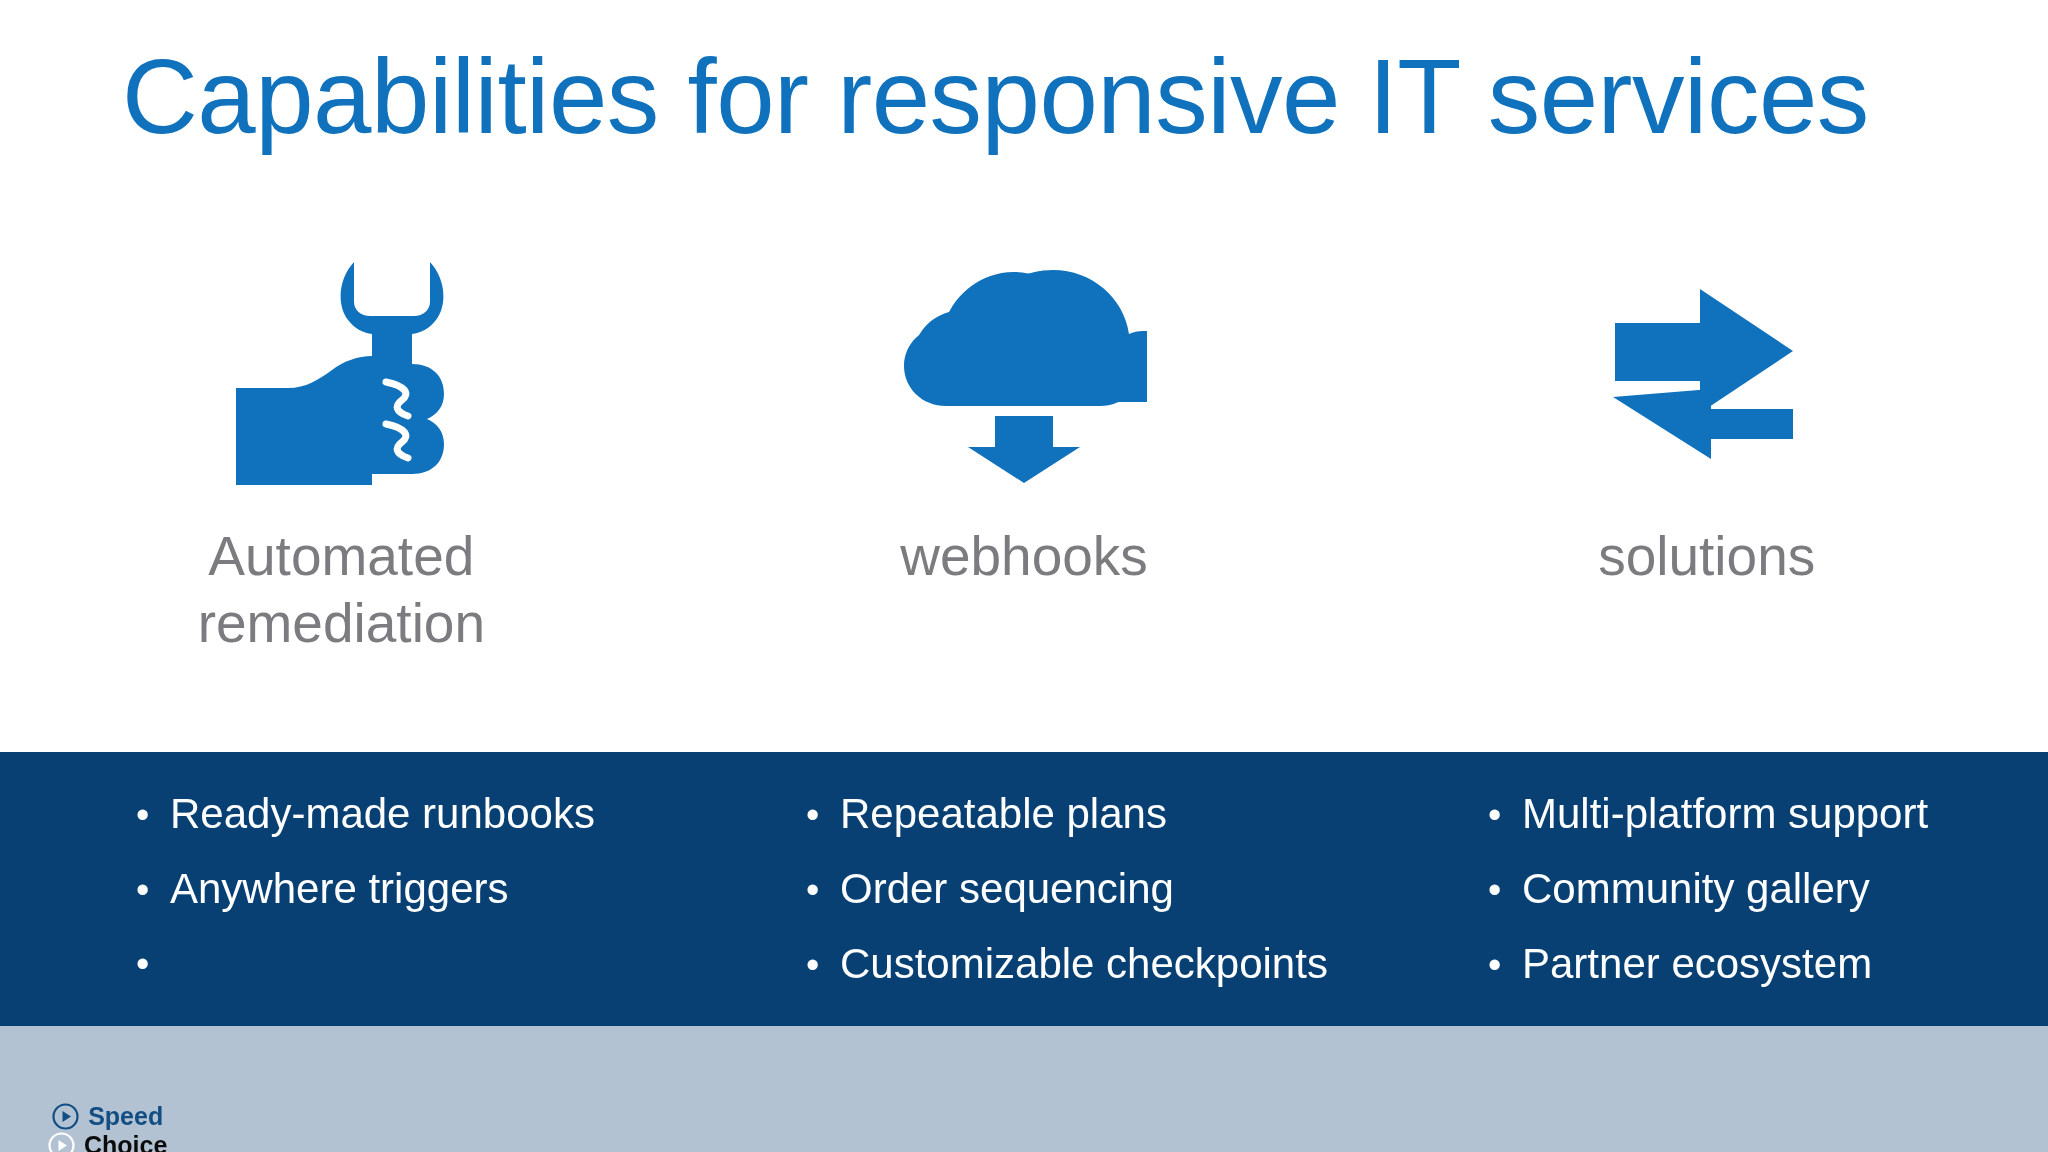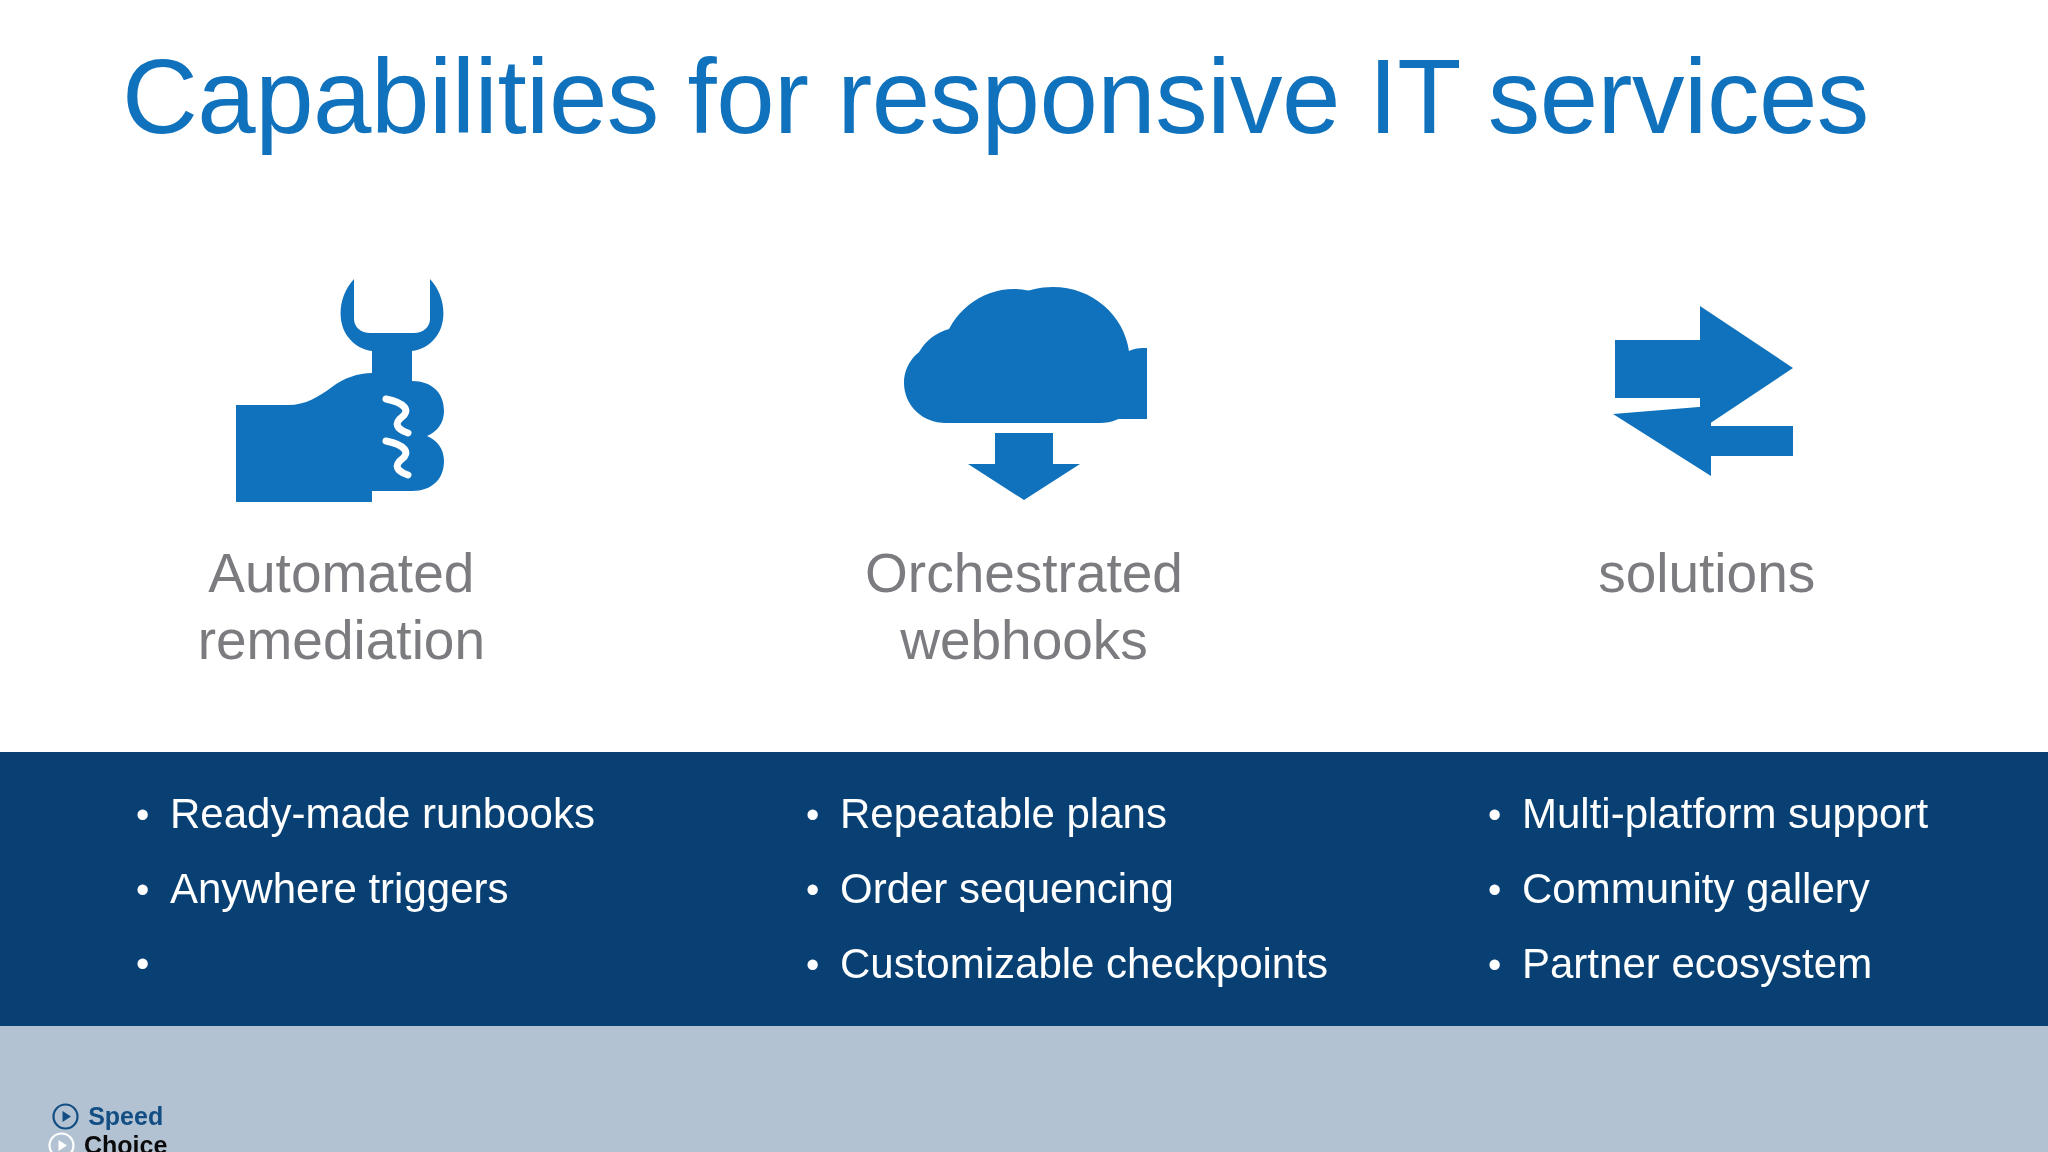--- a/index.html
+++ b/index.html
@@ -34,21 +34,21 @@
     font-weight: 300;
     letter-spacing: -0.5px;
     color: #1072BD;
     white-space: nowrap;
   }
 
   
   .columns {
     position: absolute;
     left: 0;
-    top: 272px;
+    top: 255px;
     width: 2048px;
     height: 480px;
     display: flex;
     flex-direction: row;
   }
   .col {
     flex: 1 1 0;
     display: flex;
     flex-direction: column;
     align-items: center;
@@ -247,21 +247,20 @@
                      L66 177
                      L122 213
                      L178 177
                      L151 177
                      L151 146
                      Z"></path>
           </g>
         </svg>
       </div>
       <div class="caption">
-        <div>Orchestrated</div>
         <div>webhooks</div>
       </div>
     </div>
 
     <div class="col">
       <div class="icon-wrap">
         <svg width="200" height="200" viewBox="0 0 200 200" aria-hidden="true">
           <g fill="#1072BD">
 
             <path d="M93 4

